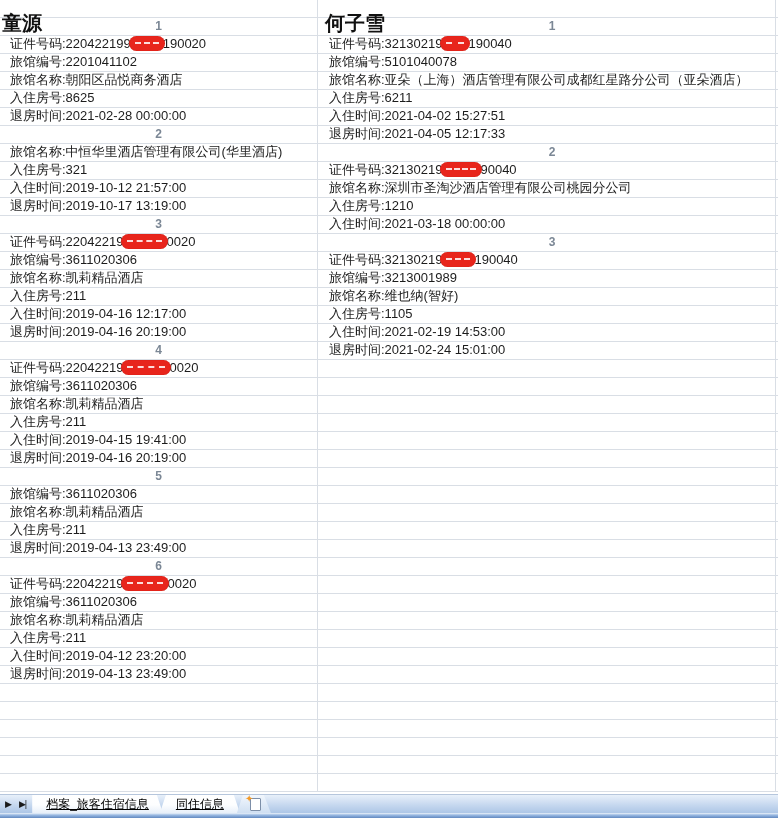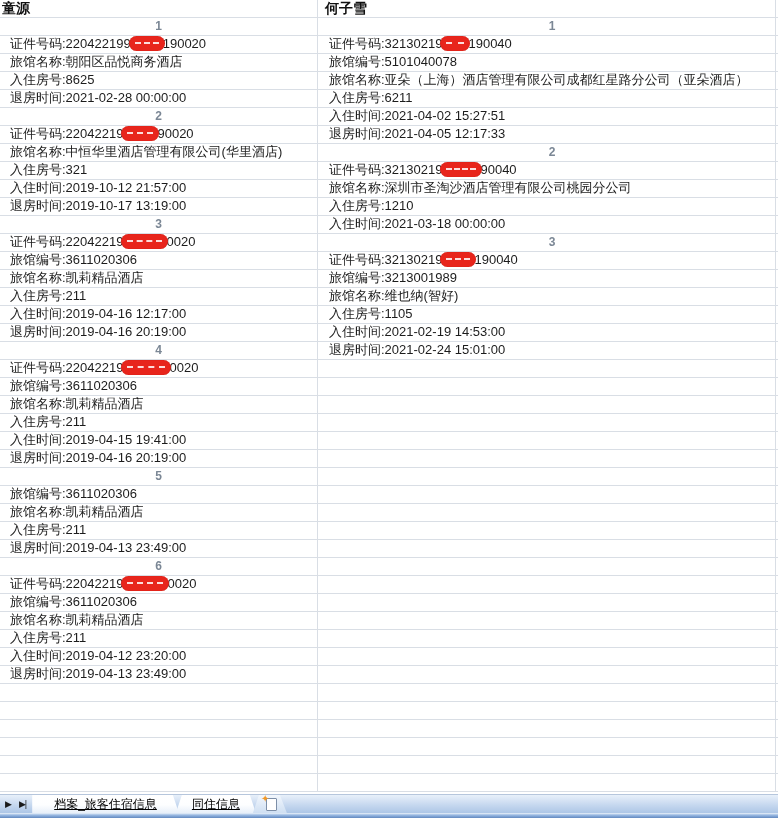--- a/index.html
+++ b/index.html
@@ -9,21 +9,21 @@
     font-family:"Liberation Sans","DejaVu Sans",sans-serif;
     --grid:#d9dee5; --red:#e8251c; --idx:#7b8795;
   }
   
   .sheet{
     position:absolute;left:0;top:0;width:778px;height:794px;
     background:repeating-linear-gradient(to bottom,#fff 0px,#fff 17px,var(--grid) 17px,var(--grid) 18px);
   }
   .vline{position:absolute;top:0;width:1px;height:791px;background:var(--grid);}
   .vline.c1{left:317px;} .vline.c2{left:775px;}
-  .hdr{position:absolute;top:0;height:17px;line-height:17px;font-size:14px;font-weight:bold;color:#111;white-space:nowrap;}
+  .hdr{position:absolute;top:15px;height:17px;line-height:17px;font-size:20px;font-weight:bold;color:#111;white-space:nowrap;}
   .hdr.left{left:2px;} .hdr.right{left:325px;}
   .col{position:absolute;top:17px;}
   .col[data-col="0"]{left:0;width:317px;}
   .col[data-col="1"]{left:317px;width:458px;}
   .row{height:18px;line-height:18px;font-size:13px;color:#1c1c1c;white-space:nowrap;padding-left:10px;box-sizing:border-box;}
   .col[data-col="1"] .row{padding-left:12px;}
   .row.num{padding-left:0;text-align:center;color:var(--idx);font-weight:bold;font-size:12px;}
   .redact{
     display:inline-block;height:15px;border-radius:8px;background:var(--red);
     vertical-align:-3px;position:relative;margin:0 -2px;
@@ -34,21 +34,21 @@
   .tabbar{
     position:absolute;left:0;top:794px;width:778px;height:19px;
     background:linear-gradient(#e8f0fa,#c6d8ef 55%,#adc6e6);
     border-top:1px solid #b6c6dc;box-sizing:border-box;
     display:flex;align-items:stretch;
   }
   .navbtns{display:flex;align-items:center;padding:0 6px 0 5px;gap:8px;}
   .navbtn{font-size:9px;color:#1a1a1a;letter-spacing:-1px;cursor:default;}
   .tab{
     position:relative;display:flex;align-items:center;
-    padding:0 22px;font-size:12px;color:#000;text-decoration:underline;
+    padding:0 14px;font-size:12px;color:#000;text-decoration:underline;
     background:linear-gradient(#ffffff,#fdfeff 55%,#e7eff9);
     clip-path:polygon(0 0,calc(100% - 6px) 0,100% 100%,0 100%);
   }
   .tab + .tab{
     margin-left:-3px;
     clip-path:polygon(6px 0,calc(100% - 6px) 0,100% 100%,0 100%);
     padding:0 16px;
   }
   .tab.insert{
     width:34px;margin-left:-3px;padding:0;
@@ -70,25 +70,25 @@
 <div class="sheet">
   <div class="vline c1"></div>
   <div class="vline c2"></div>
 
   <div class="hdr left">童源</div>
   <div class="hdr right">何子雪</div>
 
   <div class="col" data-col="0">
       <div class="row num">1</div>
       <div class="row">证件号码:220422199<span class="redact" style="width: 36px;"><i></i></span>190020</div>
+      <div class="row">旅馆编号:2201041102</div>
       <div class="row">旅馆名称:朝阳区品悦商务酒店</div>
       <div class="row">入住房号:8625</div>
       <div class="row">退房时间:2021-02-28 00:00:00</div>
       <div class="row num">2</div>
-      <div class="row">证件号码:22042219<span class="redact" style="width: 38px;"><i></i></span>90020</div>
       <div class="row">旅馆名称:中恒华里酒店管理有限公司(华里酒店)</div>
       <div class="row">入住房号:321</div>
       <div class="row">入住时间:2019-10-12 21:57:00</div>
       <div class="row">退房时间:2019-10-17 13:19:00</div>
       <div class="row num">3</div>
       <div class="row">证件号码:22042219<span class="redact" style="width: 47px;"><i></i></span>0020</div>
       <div class="row">旅馆编号:3611020306</div>
       <div class="row">旅馆名称:凯莉精品酒店</div>
       <div class="row">入住房号:211</div>
       <div class="row">入住时间:2019-04-16 12:17:00</div>

